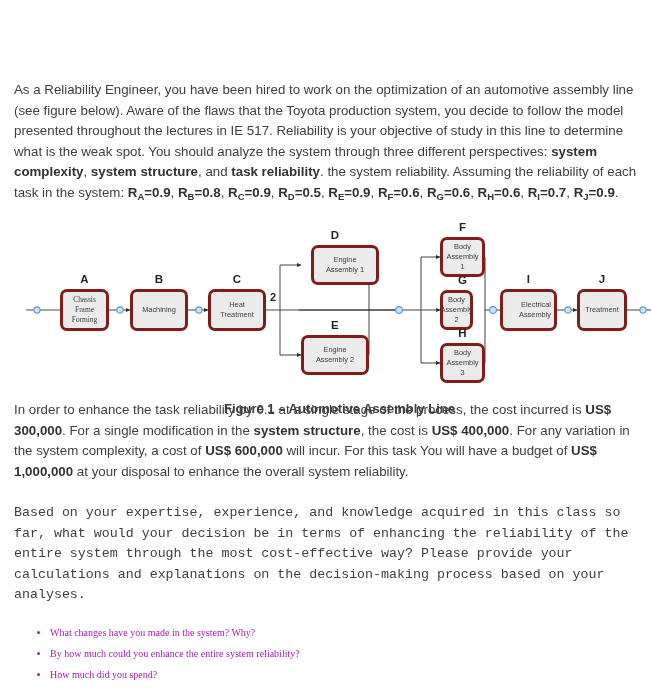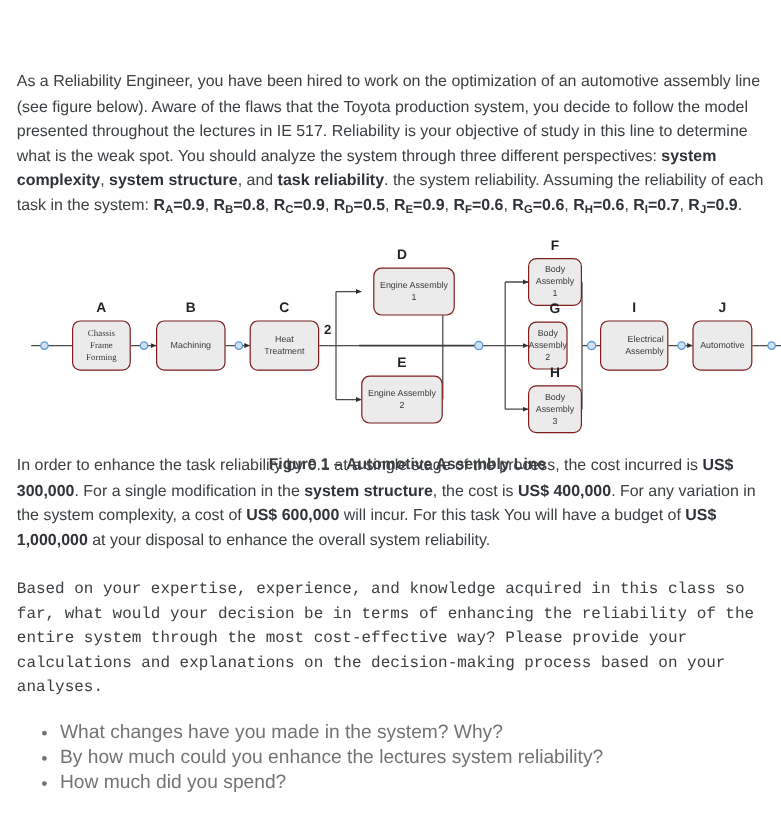--- a/index.html
+++ b/index.html
@@ -25,51 +25,52 @@
     color: #3c4043;
     margin: 0;
     text-align: left;
   }
   .para b, .para strong { font-weight: bold; color: #2f3337; }
   .para sub {
     font-size: 9.5px;
     vertical-align: -0.28em;
     line-height: 0;
   }
-  #p-intro { margin-top: 58px; }
+  #p-intro { margin-top: 80px; }
   #p-cost  { margin-top: 0; }
   #p-decision { margin-top: 21px; font-family: Liberation Mono, monospace; }
 
   ul.qlist {
     margin: 16px 0 0 0;
     padding-left: 36px;
     list-style: disc;
   }
   ul.qlist li {
-    font-size: 16px;
+    font-size: 10px;
     line-height: 21px;
-    color: #737373;
+    color: #a21caf;
     margin: 0;
+    font-family: Liberation Serif, serif;
   }
 
   
   .figure-wrap {
     position: relative;
     width: 651px;
     height: 175px;
     margin-top: 22px;
   }
   .diagram {
     position: absolute;
     inset: 0;
   }
   .node {
     position: absolute;
     background: #ebebeb;
-    border: 1px solid #7f1d1d;
+    border: 3px solid #7f1d1d;
     border-radius: 7px;
     display: flex;
     align-items: center;
     justify-content: center;
     text-align: center;
     font-size: 7.4px;
     line-height: 10.2px;
     color: #3b3b3b;
     padding: 2px 3px;
     z-index: 3;
@@ -191,31 +192,31 @@
       <div class="node-label" style="left:426px; top:49px; width:45px;">G</div>
       <div class="node" style="left:426px; top:65px; width:33px; height:40px;">Body Assembly 2</div>
 
       <div class="node-label" style="left:426px; top:102px; width:45px;">H</div>
       <div class="node" style="left:426px; top:118px; width:45px; height:40px;">Body Assembly 3</div>
 
       <div class="node-label" style="left:486px; top:48px; width:57px;">I</div>
       <div class="node" style="left:486px; top:64px; width:57px; height:42px;text-align:right;">Electrical Assembly</div>
 
       <div class="node-label" style="left:563px; top:48px; width:50px;">J</div>
-      <div class="node" style="left:563px; top:64px; width:50px; height:42px;">Automotive</div>
+      <div class="node" style="left:563px; top:64px; width:50px; height:42px;">Treatment</div>
 
     </div>
     <div class="caption">Figure 1 – Automotive Assembly Line</div>
   </div>
 
   <p class="para" id="p-cost">
     <span>In order to enhance the task reliability by 0.1 at a single stage of the process, the cost incurred is </span><b>US$ 300,000</b><span>. For a single modification in the </span><b>system structure</b><span>, the cost is </span><b>US$ 400,000</b><span>. For any variation in the system complexity, a cost of </span><b>US$ 600,000</b><span> will incur. For this task You will have a budget of </span><b>US$ 1,000,000</b><span> at your disposal to enhance the overall system reliability.</span>
   </p>
 
   <p class="para" id="p-decision">Based on your expertise, experience, and knowledge acquired in this class so far, what would your decision be in terms of enhancing the reliability of the entire system through the most cost-effective way? Please provide your calculations and explanations on the decision-making process based on your analyses.</p>
 
   <ul class="qlist" id="question-list">
       <li>What changes have you made in the system? Why?</li>
-      <li>By how much could you enhance the lectures system reliability?</li>
+      <li>By how much could you enhance the entire system reliability?</li>
       <li>How much did you spend?</li>
     </ul>
 
 </div>
 
 </body></html>

